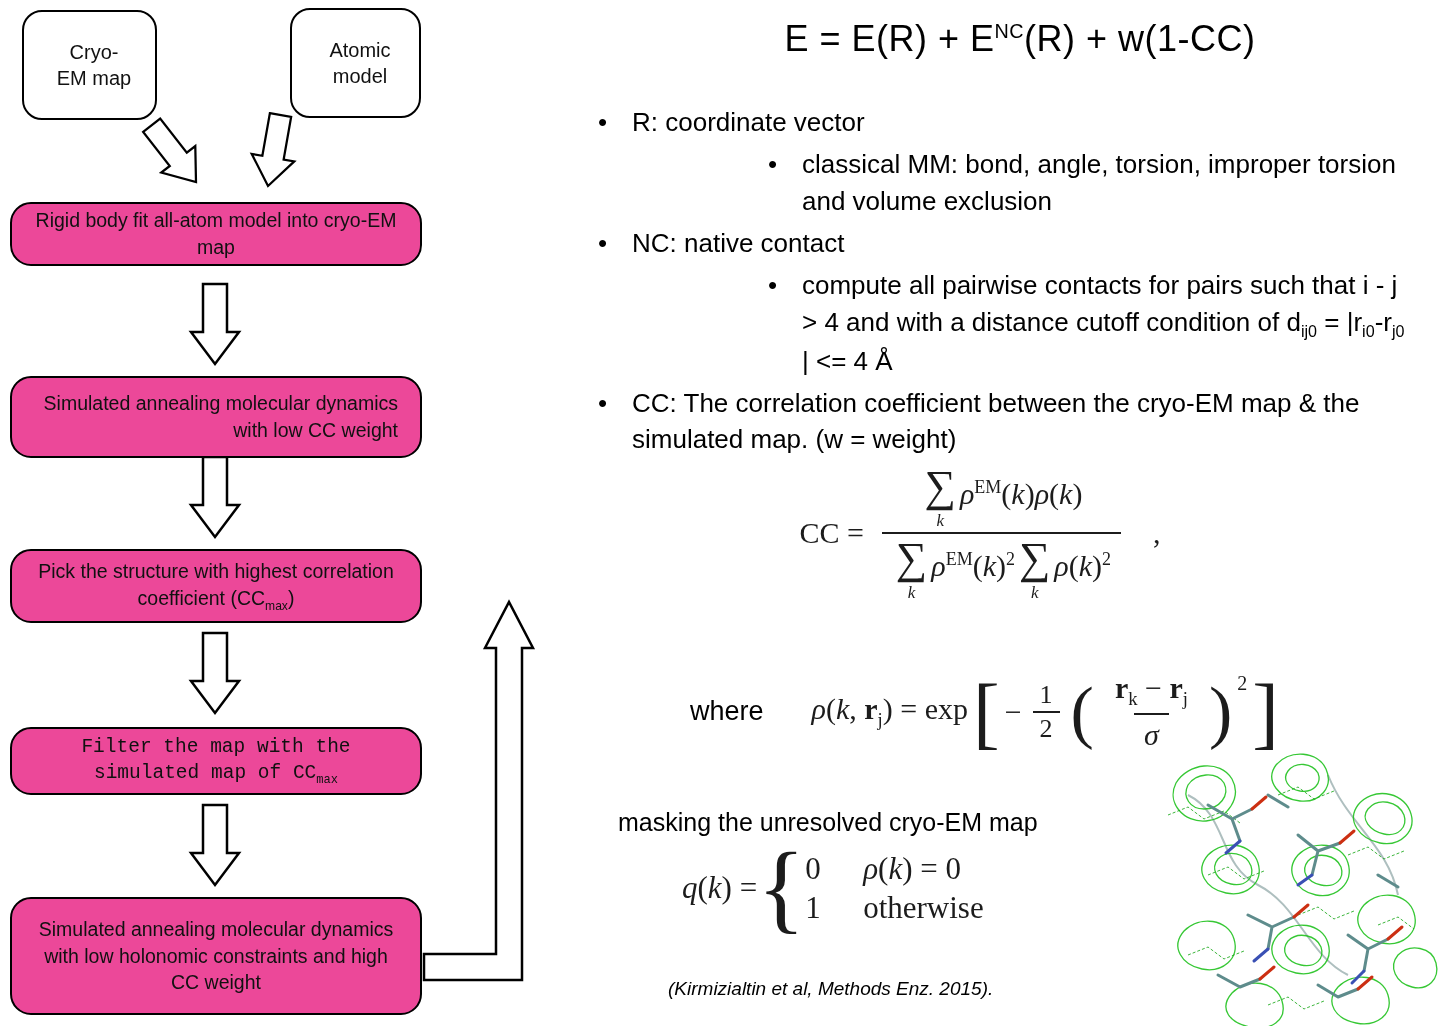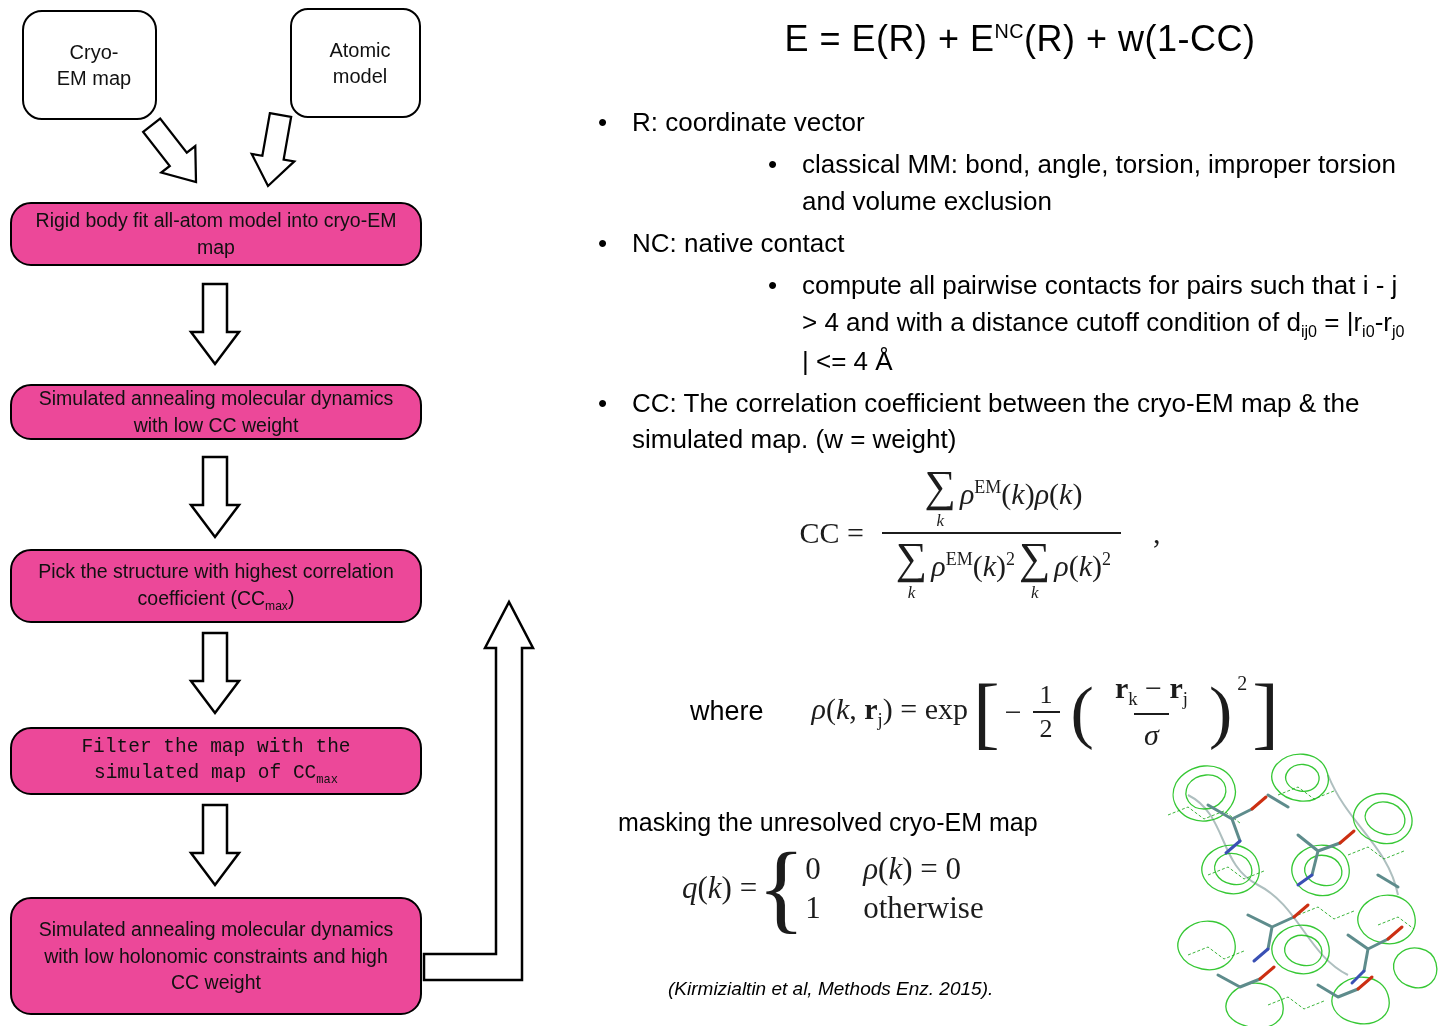--- a/index.html
+++ b/index.html
@@ -92,29 +92,29 @@
     <use href="#arrowDown" transform="translate(215,537)"></use>
     <use href="#arrowDown" transform="translate(215,713)"></use>
     <use href="#arrowDown" transform="translate(215,885)"></use>
     <polygon points="424,954 496,954 496,648 485,648 509,602 533,648 522,648 522,980 424,980" fill="#ffffff" stroke="#000000" stroke-width="2.5" stroke-linejoin="miter"></polygon>
   </svg>
 
   <div class="io-box" style="left:22px; top:10px; width:122px; height:106px;">
     <span class="io-label">Cryo-
 EM map</span>
   </div>
-  <div class="io-box" style="left:290px; top:8px; width:118px; height:106px;border-radius:18px;">
+  <div class="io-box" style="left:290px; top:8px; width:118px; height:106px;">
     <span class="io-label">Atomic
 model</span>
   </div>
 
   <div class="step-box" style="top:202px; height:64px;">
     <span>Rigid body fit all-atom model into cryo-EM map</span>
   </div>
-  <div class="step-box" style="top:384px; height:56px;">
+  <div class="step-box" style="top:376px; height:82px;text-align:right;">
     <span>Simulated annealing molecular dynamics with low CC weight</span>
   </div>
   <div class="step-box" style="top:549px; height:74px;">
     <span>Pick the structure with highest correlation coefficient (CC<sub>max</sub>)</span>
   </div>
   <div class="step-box" style="top:727px; height:68px;font-family:Liberation Mono, monospace;">
     <span>Filter the map with the simulated map of CC<sub>max</sub></span>
   </div>
   <div class="step-box" style="top:897px; height:118px;">
     <span>Simulated annealing molecular dynamics with low holonomic constraints and high CC weight</span>

